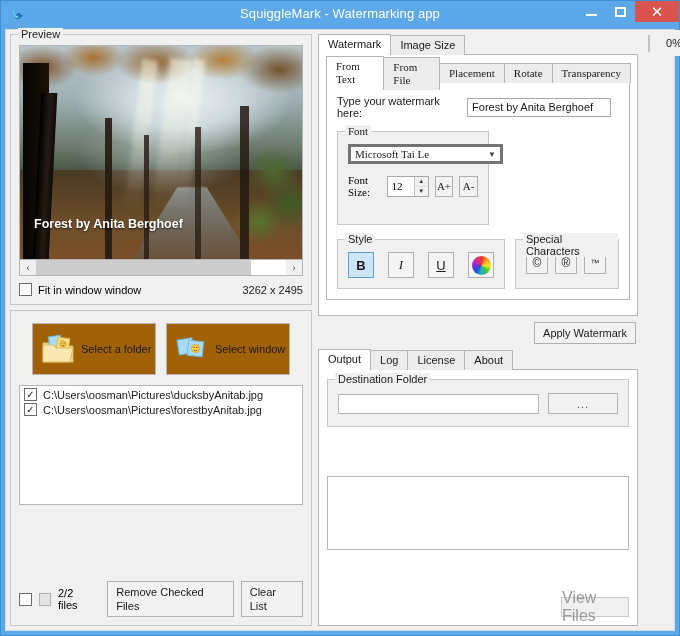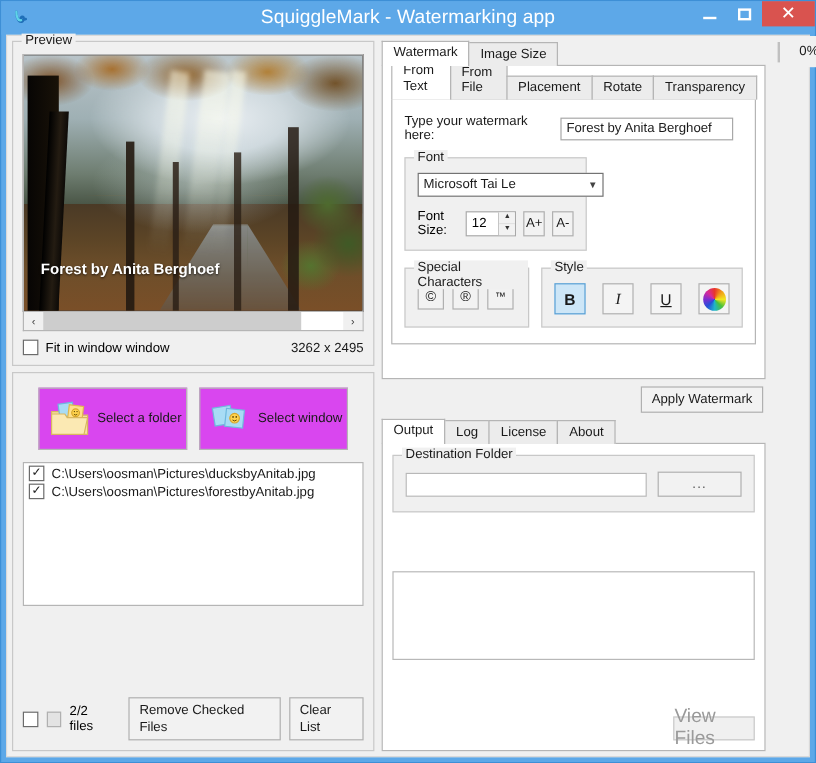--- a/index.html
+++ b/index.html
@@ -28,21 +28,21 @@
   .app-icon {
     width: 26px; height: 26px;
     display: flex; align-items: center; justify-content: center;
     margin-left: 4px; margin-top: 1px;
   }
   .title-text {
     position: absolute;
     left: 0; right: 0; top: 5px;
     text-align: center;
     color: #ffffff;
-    font-size: 16px;
+    font-size: 13px;
     font-weight: normal;
     letter-spacing: .1px;
     pointer-events: none;
   }
   .winbtns { margin-left: auto; display: flex; height: 22px; }
   .winbtn {
     width: 29px; height: 21px;
     display: flex; align-items: center; justify-content: center;
     color: #fff; font-size: 12px;
     background: transparent;
@@ -171,21 +171,21 @@
     font-size: 10px; color: #1a1a1a; line-height: 1;
   }
   .cbox.gray { background: #e3e3e3; border-color: #b0b0b0; }
   .dims { color: #1a1a1a; }
 
   
   .src-box { padding: 12px 8px 8px 8px; flex: 1; display: flex; flex-direction: column; }
   .selrow { display: flex; gap: 10px; justify-content: center; }
   .selbtn {
     width: 124px; height: 52px;
-    border: 1px solid #b5b5b5; background: #d946ef;
+    border: 1px solid #b5b5b5; background: #a16207;
     display: flex; align-items: center; gap: 6px;
     padding: 0 8px;
     font-size: 11px; color: #1a1a1a;
   }
   .selbtn .lbl { white-space: nowrap; }
   .icon-folder { position: relative; width: 34px; height: 32px; flex: 0 0 34px; }
   .filelist {
     margin-top: 10px;
     height: 120px;
     background: #fff; border: 1px solid #b5b5b5;
@@ -223,38 +223,38 @@
     border: 1px solid #b5b5b5;
     background: #fff;
     margin-top: -1px;
     flex: 1;
     position: relative;
     z-index: 1;
   }
 
   
   .wm-panel { padding: 8px 7px 7px 7px; }
-  .inner-tabstrip { display: flex; align-items: flex-end; height: 20px; }
+  .inner-tabstrip { display: flex; align-items: center; height: 20px; font-family: Liberation Serif, serif; }
   .inner-panel {
     border: 1px solid #b5b5b5; background: #fff;
     margin-top: -1px; padding: 12px 10px 10px 10px;
     min-height: 205px;
   }
   .wmrow { display: flex; align-items: center; gap: 10px; }
   .wmrow .lab { font-size: 11px; color: #1a1a1a; }
   .txtinput {
     border: 1px solid #a8a8a8; background: #fff;
     height: 19px; padding: 0 4px;
     font-size: 11px; color: #1a1a1a;
     display: flex; align-items: center;
   }
-  .font-group { margin-top: 12px; padding: 12px 10px 10px 10px; width: 152px; }
+  .font-group { margin-top: 12px; padding: 12px 10px 26px 10px; width: 152px; font-family: Liberation Serif, serif; }
   .combo {
     width: 155px; height: 20px;
-    border: 1px solid #737373; background: #fff;
+    border: 3px solid #737373; background: #fff;
     display: flex; align-items: center;
     padding: 0 4px; font-size: 11px; color: #1a1a1a;
     justify-content: space-between;
   }
   .chev { font-size: 8px; color: #444; }
   .fsrow { display: flex; align-items: center; gap: 6px; margin-top: 10px; }
   .spin {
     display: flex; border: 1px solid #a8a8a8; background: #fff; height: 21px;
   }
   .spin .val { width: 26px; display: flex; align-items: center; padding-left: 4px; font-size: 11px; }
@@ -508,40 +508,40 @@
                       <div>▲</div>
                       <div>▼</div>
                     </span>
                   </span>
                   <span class="sqbtn">A+</span>
                   <span class="sqbtn">A-</span>
                 </div>
               </div>
 
               <div class="lowrow">
-                <div class="gbox spec-group">
-                  <span class="glabel">Special Characters</span>
-                  <div class="chips">
-                    <span class="chip">©</span>
-                    <span class="chip">®</span>
-                    <span class="chip tm">™</span>
-                  </div>
-                </div>
-
                 <div class="gbox style-group">
                   <span class="glabel">Style</span>
                   <div class="stchips">
                     <span class="stchip b sel">B</span>
                     <span class="stchip i">I</span>
                     <span class="stchip u">U</span>
                     <span class="stchip">
                       <span class="colorwheel"></span>
                     </span>
                   </div>
                 </div>
+
+                <div class="gbox spec-group">
+                  <span class="glabel">Special Characters</span>
+                  <div class="chips">
+                    <span class="chip">©</span>
+                    <span class="chip">®</span>
+                    <span class="chip tm">™</span>
+                  </div>
+                </div>
               </div>
 
             </div>
           </div>
         </div>
 
         <div class="apply-row">
           <span class="btn">Apply Watermark</span>
         </div>
 

